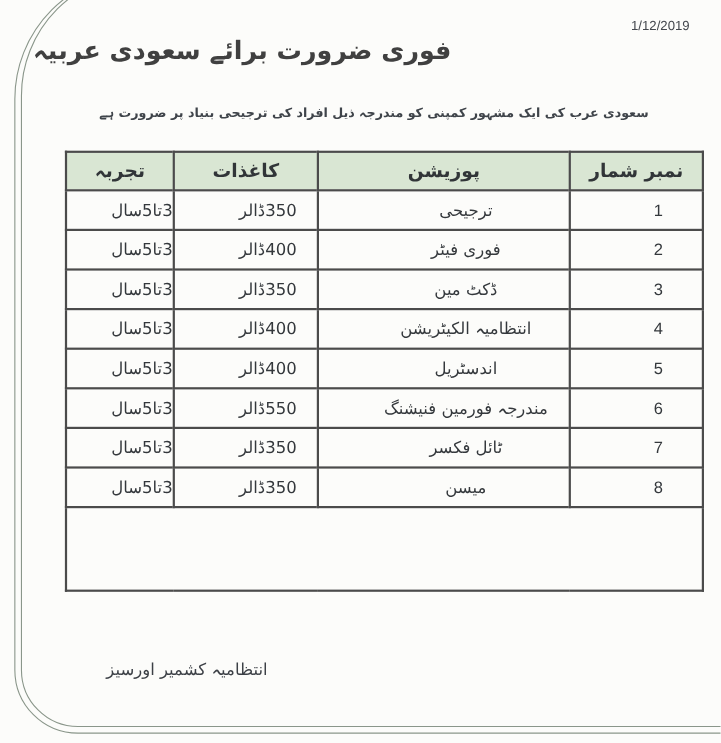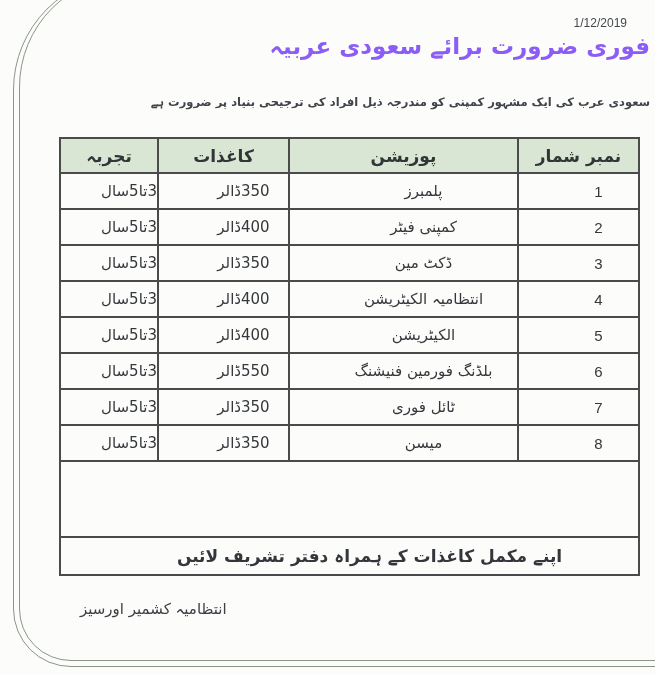--- a/index.html
+++ b/index.html
@@ -21,27 +21,27 @@
     left:19px;top:-25px;right:-70px;bottom:14px;
     border-radius:112px 0 0 52px;
   }
   .date{
     position:absolute;top:16px;right:28px;
     font-family:"Liberation Sans","DejaVu Sans",sans-serif;
     font-size:12px;color:#44484e;
   }
   .title{
     position:absolute;top:33px;left:30px;width:620px;
-    text-align:right;direction:rtl;
-    font-size:23px;font-weight:bold;color:#8b5cf6;
+    text-align:left;direction:rtl;
+    font-size:23px;font-weight:bold;color:#404040;
     letter-spacing:0.5px;
   }
   .subtitle{
     position:absolute;top:95px;left:30px;width:620px;
-    direction:rtl;
+    text-align:center;direction:rtl;
     font-size:11.5px;font-weight:bold;color:#3f444a;
   }
   table.jobs{
     position:absolute;left:59px;top:137px;width:579px;
     border-collapse:collapse;direction:rtl;
     table-layout:fixed;
   }
   table.jobs td,table.jobs th{
     border:2px solid #4b4b4b;
     text-align:center;vertical-align:middle;
@@ -50,21 +50,21 @@
   table.jobs th{
     background:#d9e6d3;height:33px;
     font-size:17px;font-weight:bold;color:#313538;
   }
   table.jobs td{height:34px;font-size:15px;color:#34383c;padding-left:40px;}
   table.jobs td.num{font-family:"Liberation Sans","DejaVu Sans",sans-serif;font-size:15px;}
   table.jobs tr.spacer-row td{height:74px;}
   table.jobs tr.note-row td{height:36px;font-size:17px;font-weight:bold;color:#33373b;}
   .signature{
     position:absolute;left:80px;top:600px;width:180px;
-    direction:rtl;text-align:left;
+    direction:rtl;text-align:center;
     font-size:15px;color:#3c4046;
   }
 </style>
 </head>
 <body>
 
 <div class="page-border outer"></div>
 <div class="page-border inner"></div>
 
 <div class="date">1/12/2019</div>
@@ -84,70 +84,67 @@
     <tr>
       <th>نمبر شمار</th>
       <th>پوزیشن</th>
       <th>کاغذات</th>
       <th>تجربہ</th>
     </tr>
   </thead>
   <tbody id="jobs-body">
       <tr>
         <td class="num">1</td>
-        <td>پلمبرز</td>
+        <td>ترجیحی</td>
         <td>350ڈالر</td>
         <td>3تا5سال</td>
       </tr>
       <tr>
         <td class="num">2</td>
-        <td>کمپنی فیٹر</td>
+        <td>فوری فیٹر</td>
         <td>400ڈالر</td>
         <td>3تا5سال</td>
       </tr>
       <tr>
         <td class="num">3</td>
         <td>ڈکٹ مین</td>
         <td>350ڈالر</td>
         <td>3تا5سال</td>
       </tr>
       <tr>
         <td class="num">4</td>
         <td>انتظامیہ الکیٹریشن</td>
         <td>400ڈالر</td>
         <td>3تا5سال</td>
       </tr>
       <tr>
         <td class="num">5</td>
-        <td>الکیٹریشن</td>
+        <td>اندسٹریل</td>
         <td>400ڈالر</td>
         <td>3تا5سال</td>
       </tr>
       <tr>
         <td class="num">6</td>
-        <td>بلڈنگ فورمین فنیشنگ</td>
+        <td>مندرجہ فورمین فنیشنگ</td>
         <td>550ڈالر</td>
         <td>3تا5سال</td>
       </tr>
       <tr>
         <td class="num">7</td>
-        <td>ٹائل فوری</td>
+        <td>ٹائل فکسر</td>
         <td>350ڈالر</td>
         <td>3تا5سال</td>
       </tr>
       <tr>
         <td class="num">8</td>
         <td>میسن</td>
         <td>350ڈالر</td>
         <td>3تا5سال</td>
       </tr>
     </tbody>
   <tbody>
     <tr class="spacer-row">
       <td colspan="4"></td>
     </tr>
-    <tr class="note-row">
-      <td colspan="4">اپنے مکمل کاغذات کے ہمراہ دفتر تشریف لائیں</td>
-    </tr>
   </tbody>
 </table>
 
 <div class="signature">انتظامیہ کشمیر اورسیز</div>
 
 </body></html>

